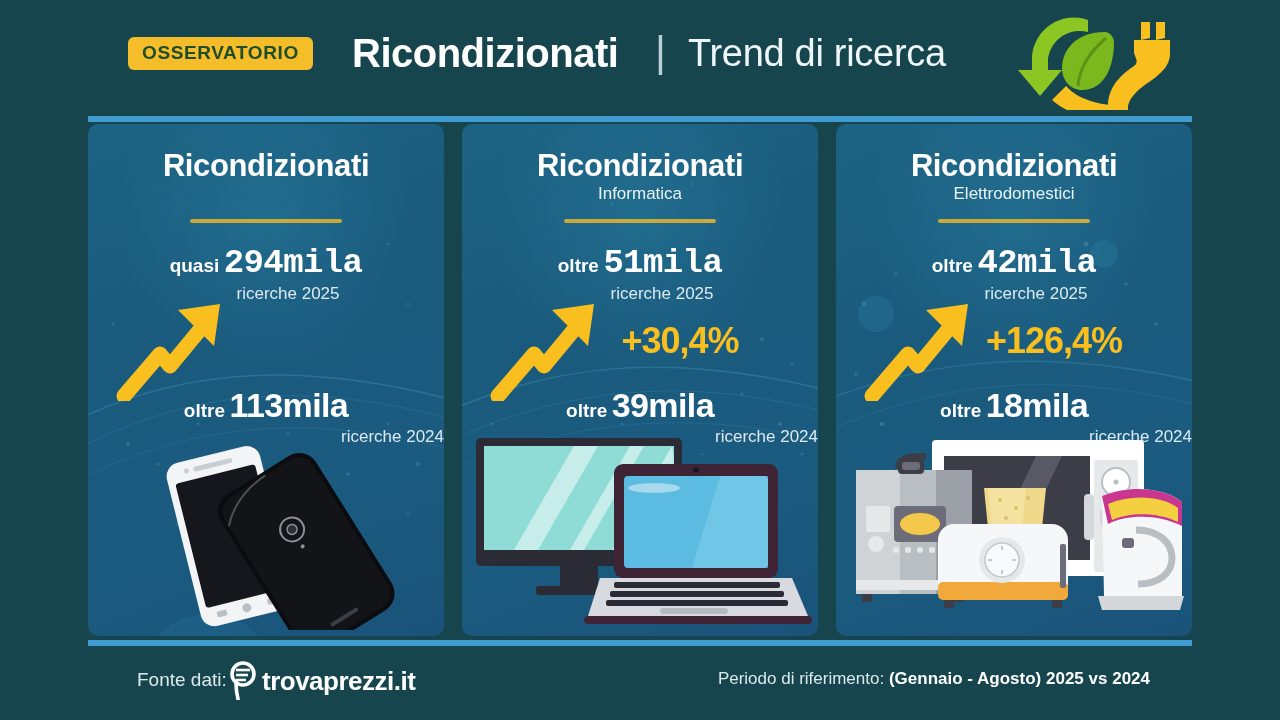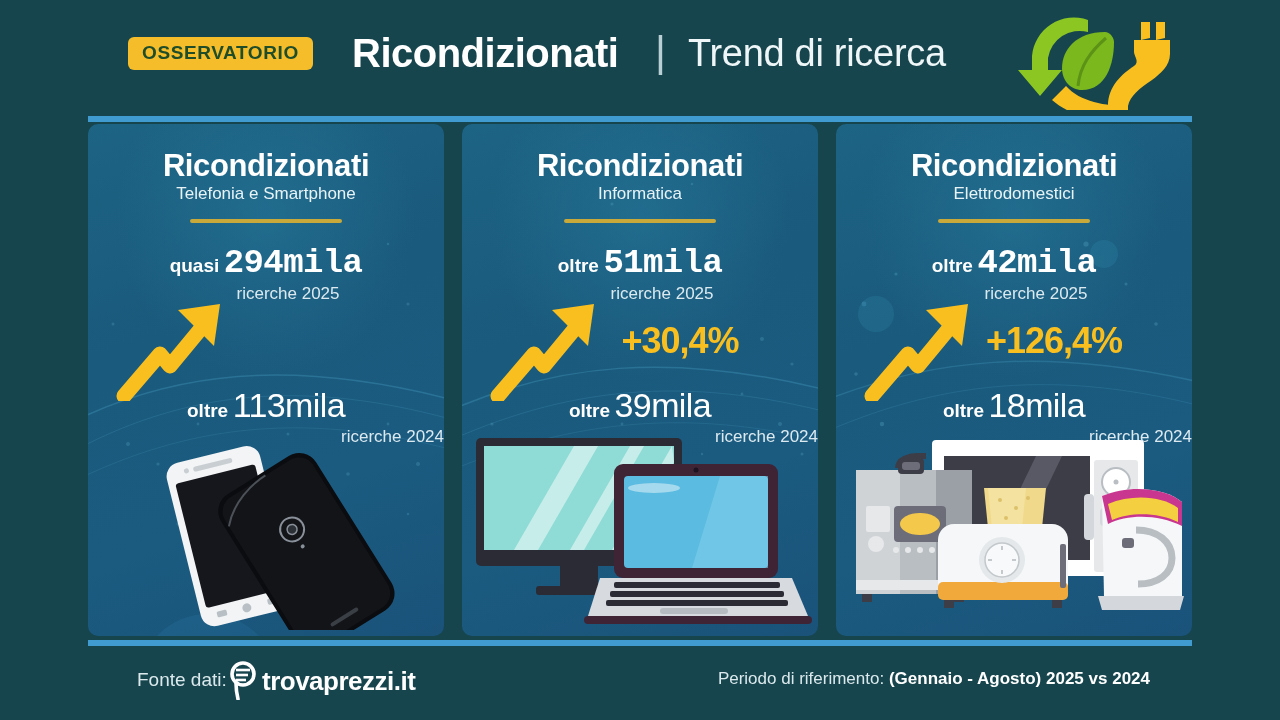--- a/index.html
+++ b/index.html
@@ -90,21 +90,21 @@
     position:absolute; top:196px; left:0; right:0; text-align:center;
     color:#f9bf1f; font-size:36px; font-weight:bold; letter-spacing:-1px;
     padding-left:80px;
   }
   .arrow { position:absolute; left:28px; top:172px; width:125px; height:105px; }
   .stat-bot {
     position:absolute; left:0; right:0; top:262px; text-align:center;
     color:#ffffff; white-space:nowrap;
   }
   .stat-bot .pre { font-size:19px; font-weight:bold; }
-  .stat-bot .big { font-size:34px; font-weight:normal; letter-spacing:-.6px; }
+  .stat-bot .big { font-size:34px; font-weight:bold; letter-spacing:-.6px; }
   .lbl-bot {
     position:absolute; left:0; right:0; top:303px; text-align:right;
     color:#dceaf0; font-size:17px; font-weight:300;padding-left:9px;
   }
   .art { position:absolute; left:0; bottom:6px; width:100%; height:200px; }
 
   
   .footer { position:absolute; left:0; top:646px; width:1060px; height:74px; }
   .fonte {
     position:absolute; left:137px; top:23px;
@@ -176,21 +176,20 @@
             <circle cx="280" cy="430" r="1.8"></circle>
             <circle cx="320" cy="390" r="1.3"></circle>
           <circle cx="25" cy="200" r="1.5"></circle>
             <circle cx="320" cy="180" r="1.6"></circle>
             <circle cx="300" cy="120" r="1.3"></circle>
         </g>
         <circle cx="120" cy="560" r="70" fill="#39a8d8" opacity=".22"></circle>
       </svg>
 
       <div class="c-title">Ricondizionati</div>
-      <div class="c-sub">Telefonia e Smartphone</div>
       <div class="c-rule"></div>
 
       <div class="stat-top">
         <span class="pre">quasi</span>
         <span class="big">294mila</span>
       </div>
       <div class="lbl-top">ricerche 2025</div>
 
       <div class="arrow">
         <svg viewBox="0 0 125 105" width="125" height="105">

